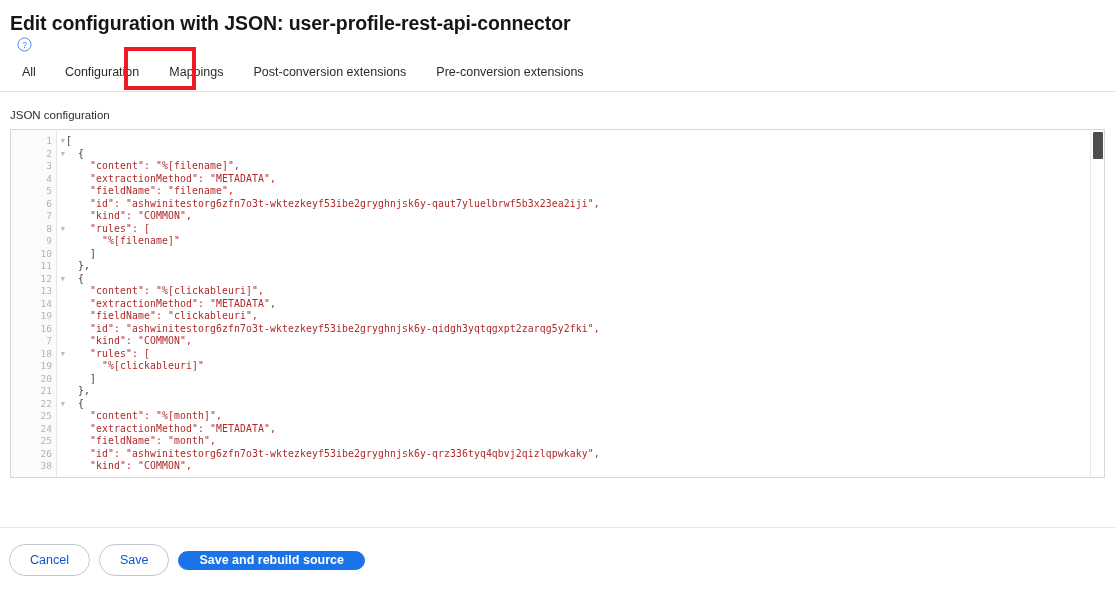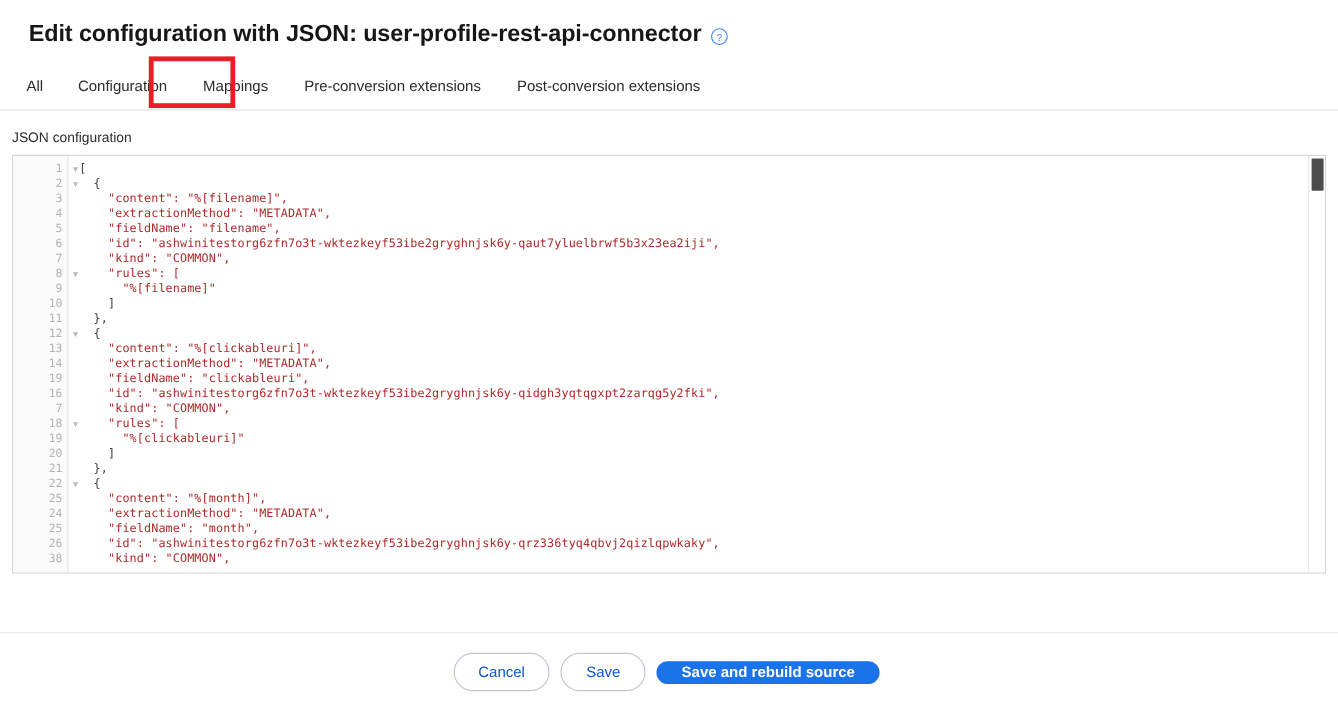--- a/index.html
+++ b/index.html
@@ -11,24 +11,25 @@
     height: 592px;
     background: #ffffff;
     font-family: "Liberation Sans", sans-serif;
     color: #1b1b1b;
     overflow: hidden;
     position: relative;
   }
 
   
   .page-header {
-    padding: 12px 0 0 24px;
+    padding: 12px 0 0 10px;
     display: flex;
-    align-items: center;
+    align-items: flex-start;
     height: 32px;
+    flex-direction: column;
   }
   .page-title {
     font-size: 19.5px;
     font-weight: bold;
     color: #161616;
     letter-spacing: -0.1px;
     white-space: nowrap;
   }
   .help-icon {
     margin-left: 7px;
@@ -170,21 +171,21 @@
     background: #e6e6e6;
   }
   .footer {
     position: absolute;
     left: 0;
     right: 0;
     top: 528px;
     height: 64px;
     display: flex;
     align-items: center;
-    justify-content: center;
+    justify-content: flex-start;
     padding-right: 13px;
     box-sizing: border-box;
     background: #ffffff;
   }
   .btn {
     font-family: "Liberation Sans", sans-serif;
     font-size: 12.5px;
     border-radius: 19px;
     cursor: pointer;
     white-space: nowrap;
@@ -221,22 +222,22 @@
       <circle cx="8" cy="8" r="7" fill="none" stroke="#4285f4" stroke-width="1"></circle>
       <text x="8" y="11.6" font-size="9" fill="#4285f4" text-anchor="middle" font-family="Liberation Sans, sans-serif">?</text>
     </svg>
   </span>
 </div>
 
 <div class="tabbar">
   <div class="tab">All</div>
   <div class="tab">Configuration</div>
   <div class="tab">Mappings</div>
+  <div class="tab">Post-conversion extensions</div>
   <div class="tab">Pre-conversion extensions</div>
-  <div class="tab">Post-conversion extensions</div>
 </div>
 <div class="annot-box"></div>
 
 <div class="content">
   <div class="field-label">JSON configuration</div>
 
   <div class="editor">
     <div class="gutter" id="gutter">
         <div class="gutter-row">1<span class="fold">▼</span></div>
         <div class="gutter-row">2<span class="fold">▼</span></div>

